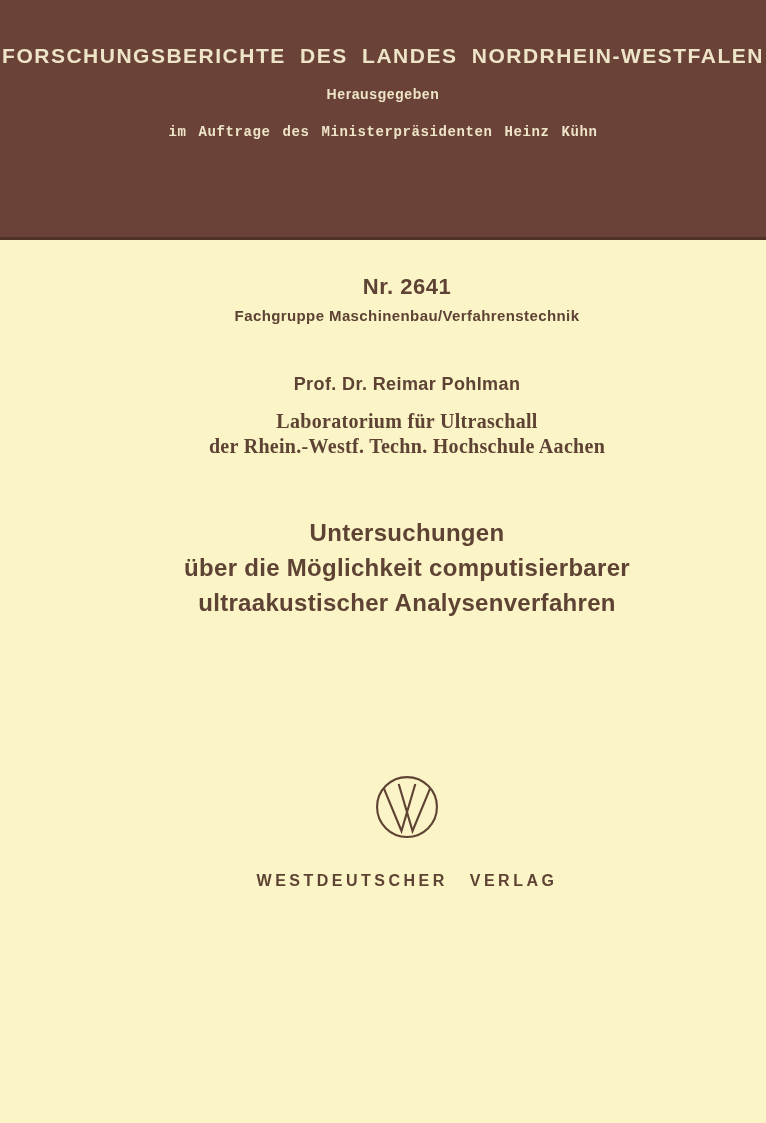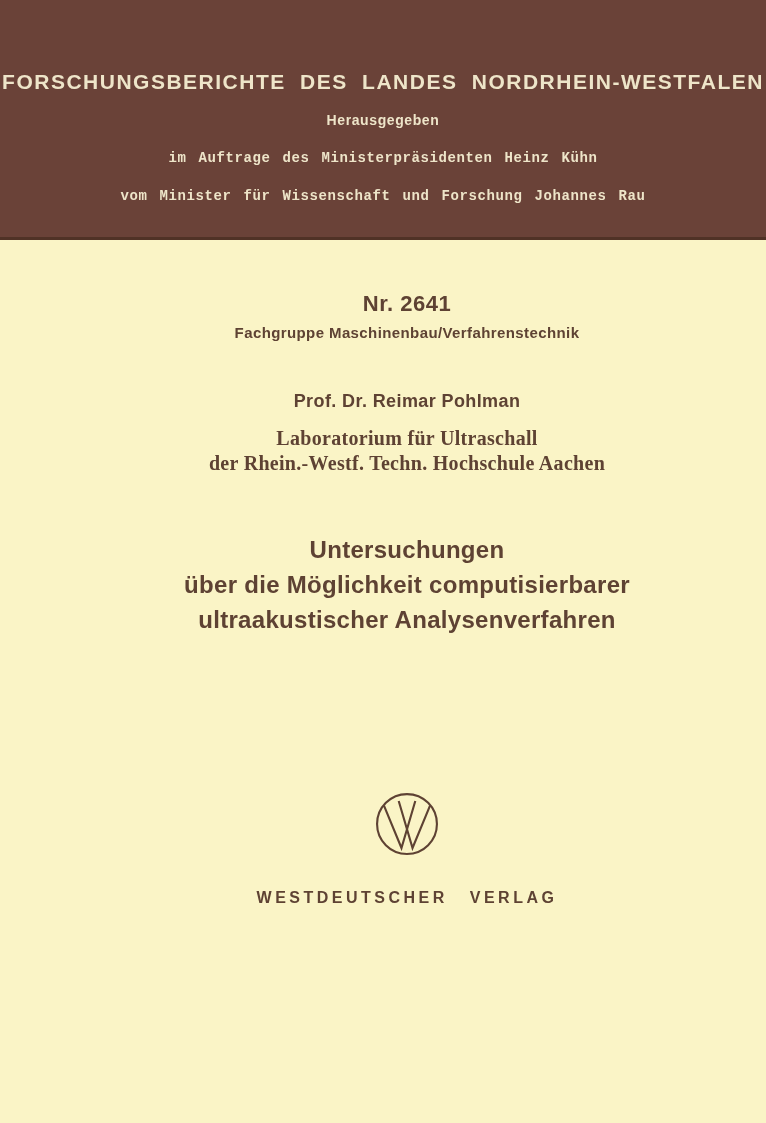--- a/index.html
+++ b/index.html
@@ -15,21 +15,21 @@
     background: #faf4c6;
     font-family: "Liberation Sans", sans-serif;
     color: #5e4233;
     overflow: hidden;
     text-align: center;
   }
   
   .banner {
     box-sizing: border-box;
     height: 240px;
-    padding-top: 70px;
+    padding-top: 44px;
     background: #6a4238;
     border-bottom: 3px solid #503226;
     color: #eee5c9;
   }
   .series-title {
     font-size: 21px;
     font-weight: bold;
     line-height: 24px;
     letter-spacing: 1.5px;
     word-spacing: 7px;
@@ -39,21 +39,21 @@
     font-size: 14px;
     font-weight: bold;
     line-height: 16px;
     letter-spacing: 0.6px;
     word-spacing: 3px;
   }
   .banner-line.first { margin-top: 18px; text-align: center; }
   .banner-line + .banner-line { margin-top: 22px; font-family: Liberation Mono, monospace; }
 
   
-  .body-area { padding-top: 52px; margin-left: 48px; }
+  .body-area { padding-top: 35px; margin-left: 48px; }
 
   .issue-number {
     font-size: 22px;
     font-weight: bold;
     line-height: 24px;
     letter-spacing: 0.5px;
   }
   .issue-department {
     margin-top: 5px;
     font-size: 15px;
@@ -100,21 +100,20 @@
 </style>
 </head>
 <body>
 
 <div class="cover">
 
   <header class="banner">
     <div class="series-title">FORSCHUNGSBERICHTE DES LANDES NORDRHEIN-WESTFALEN</div>
     <div class="banner-line first">Herausgegeben</div>
     <div class="banner-line">im Auftrage des Ministerpräsidenten Heinz Kühn</div>
-    <div class="banner-line">vom Minister für Wissenschaft und Forschung Johannes Rau</div>
   </header>
 
   <main class="body-area">
 
     <div class="issue-number">Nr. 2641</div>
     <div class="issue-department">Fachgruppe Maschinenbau/Verfahrenstechnik</div>
 
     <div class="authors">
       <div class="author-line">Prof. Dr. Reimar Pohlman</div>
     </div>

